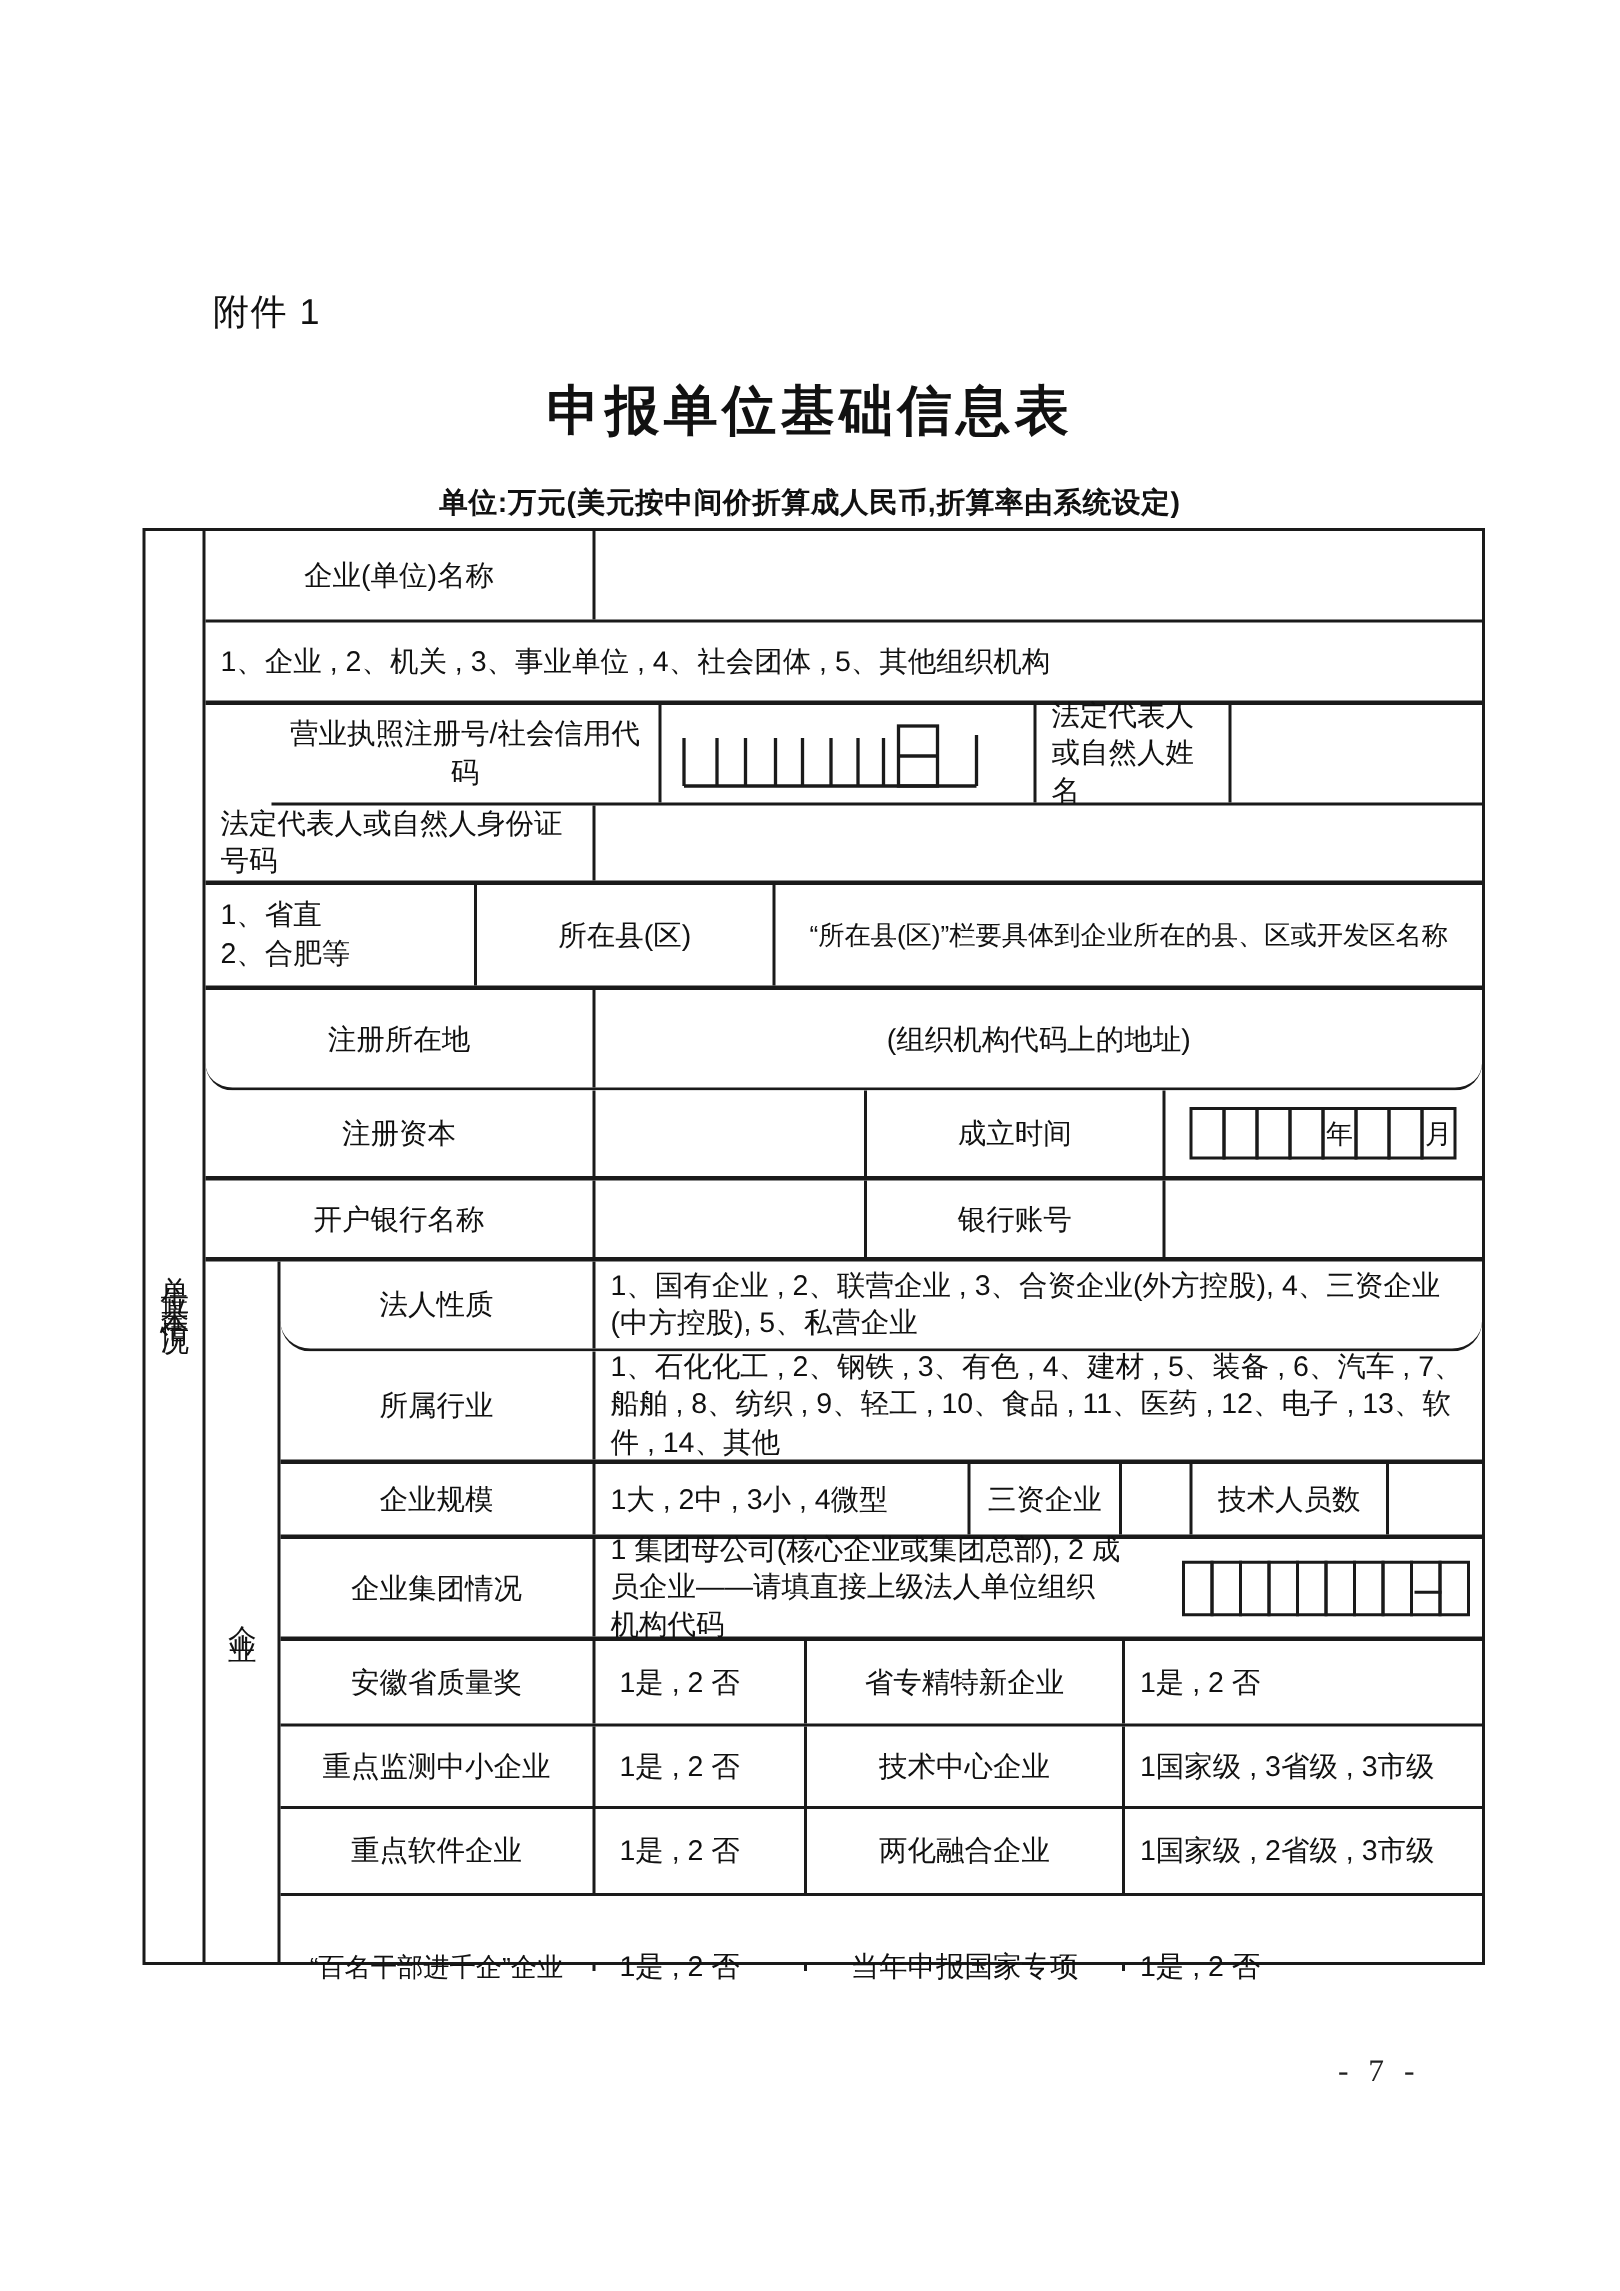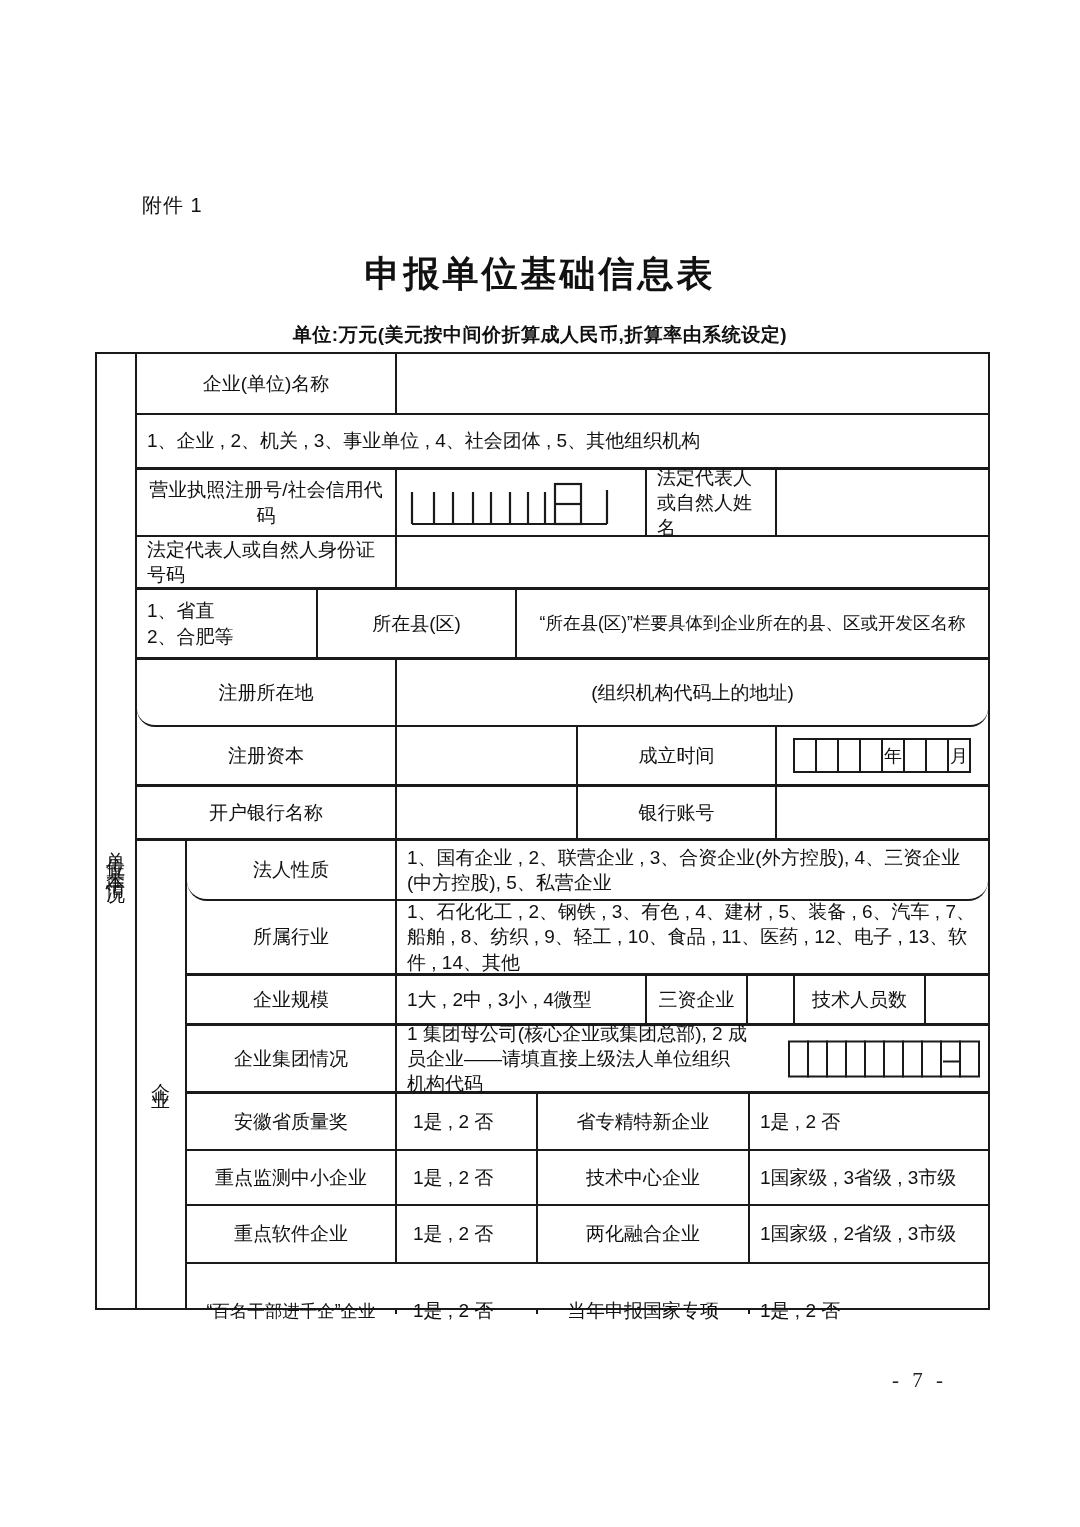--- a/index.html
+++ b/index.html
@@ -1,21 +1,21 @@
 <!DOCTYPE html>
 <html><head>
 <meta charset="utf-8">
 <style>
   html,body{margin:0;padding:0;}
   body{
     width:1080px;height:1527px;position:relative;background:#ffffff;
     font-family:"Liberation Sans","DejaVu Sans",sans-serif;color:#111;
     -webkit-font-smoothing:antialiased;
   }
-  .attachment{position:absolute;left:142px;top:192px;font-size:20px;letter-spacing:1px;}
+  .attachment{position:absolute;left:142px;top:192px;font-size:24px;letter-spacing:1px;}
   .doc-title{position:absolute;left:0;top:250px;width:100%;text-align:center;
     font-size:36px;font-weight:bold;letter-spacing:3px;}
   .unit-note{position:absolute;left:0;top:322px;width:100%;text-align:center;
     font-size:19px;font-weight:bold;letter-spacing:.5px;}
   .page-num{position:absolute;top:1368px;right:133px;font-size:21px;
     font-family:"Liberation Serif","DejaVu Serif",serif;letter-spacing:4px;color:#222;}
 
   
   .tbl{position:absolute;left:95px;top:352px;width:895px;height:958px;
     border:2.5px solid #1a1a1a;display:flex;box-sizing:border-box;font-size:19px;}
@@ -45,21 +45,21 @@
   .w-rep{width:130px;flex:none;align-items:center;}
   .w-v1{width:181px;flex:none;}
   .w-l2{width:199px;flex:none;}
   .w-scale{width:250px;flex:none;}
   .w-staff{width:101px;flex:none;}
   .w-staffv{width:47px;flex:none;}
   .w-tech{width:131px;flex:none;}
   .w-bval1{width:141px;flex:none;}
   .w-blab2{width:212px;flex:none;}
   
-  .h1{height:61px;}.h2{height:55px;}.h3{height:67px;}.h4{height:53px;}
+  .h1{height:61px;}.h2{height:55px;}.h3{height:67px;margin-left:44px;}.h4{height:53px;}
   .h5{height:70px;}.h6{height:67px;border-radius:18px;}.h7{height:60px;}.h8{height:54px;}
   .h9{height:60px;border-radius:20px;}.h10{height:75px;}.h11{height:50px;}.h12{height:68px;}
   .h13{height:57px;}.h14{height:55px;}.h15{height:58px;}
   .hlast{flex:1;border-bottom:none;margin-top:44px;}
   .bottom{display:flex;flex:1;min-height:0;}
   .botrows{flex:1;display:flex;flex-direction:column;min-width:0;}
 
   
   .dateboxes{display:flex;margin-left:14px;}
   .datebox{width:24px;height:35px;border:2px solid #1a1a1a;margin-left:-2px;

